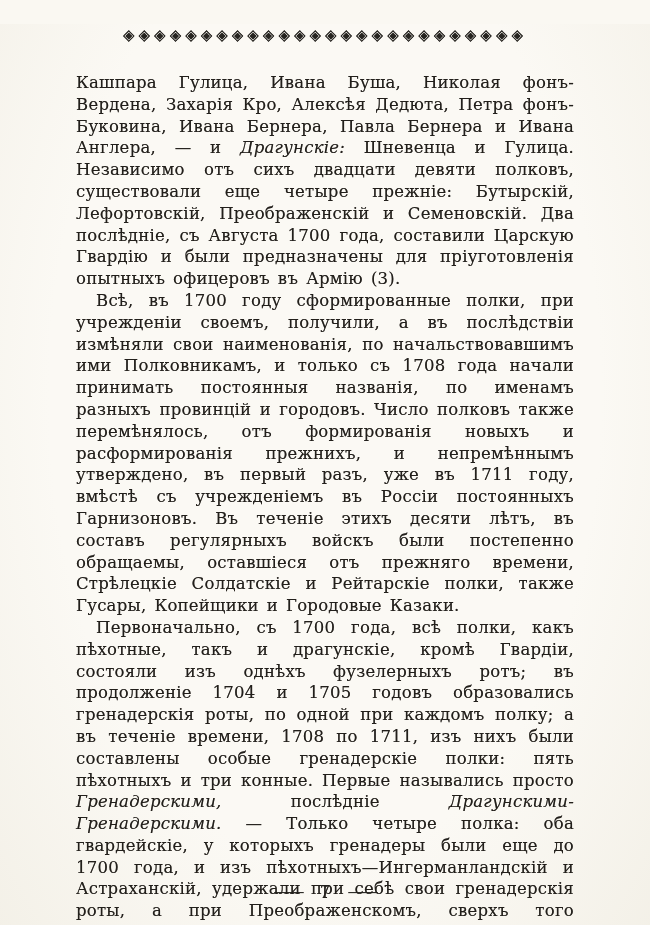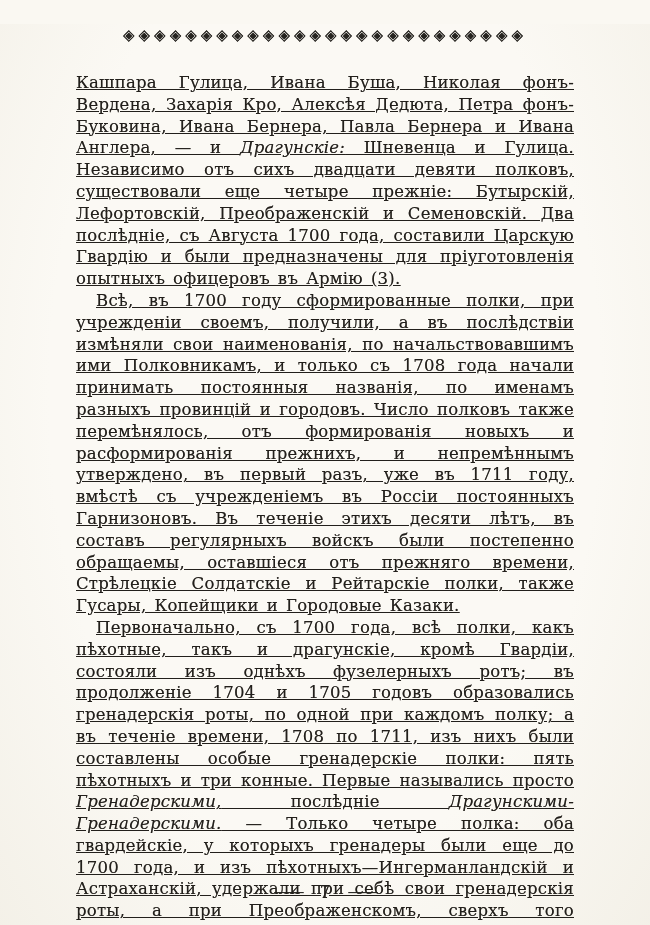--- a/index.html
+++ b/index.html
@@ -36,21 +36,20 @@
     margin: 26px 76px 0 76px;
     font-size: 16.5px;
     line-height: 21.8px;
     text-align: justify;
     word-spacing: 2.5px;
     letter-spacing: 0.25px;
     text-shadow: 0 0 0.5px rgba(34,31,27,0.55);
   }
   .para {
     margin: 0;
-    text-decoration: underline;
   }
   .para.indent {
     text-indent: 20px;
   }
   .italic {
     font-style: italic;
   }
   .footer {
     position: absolute;
     left: 0;

